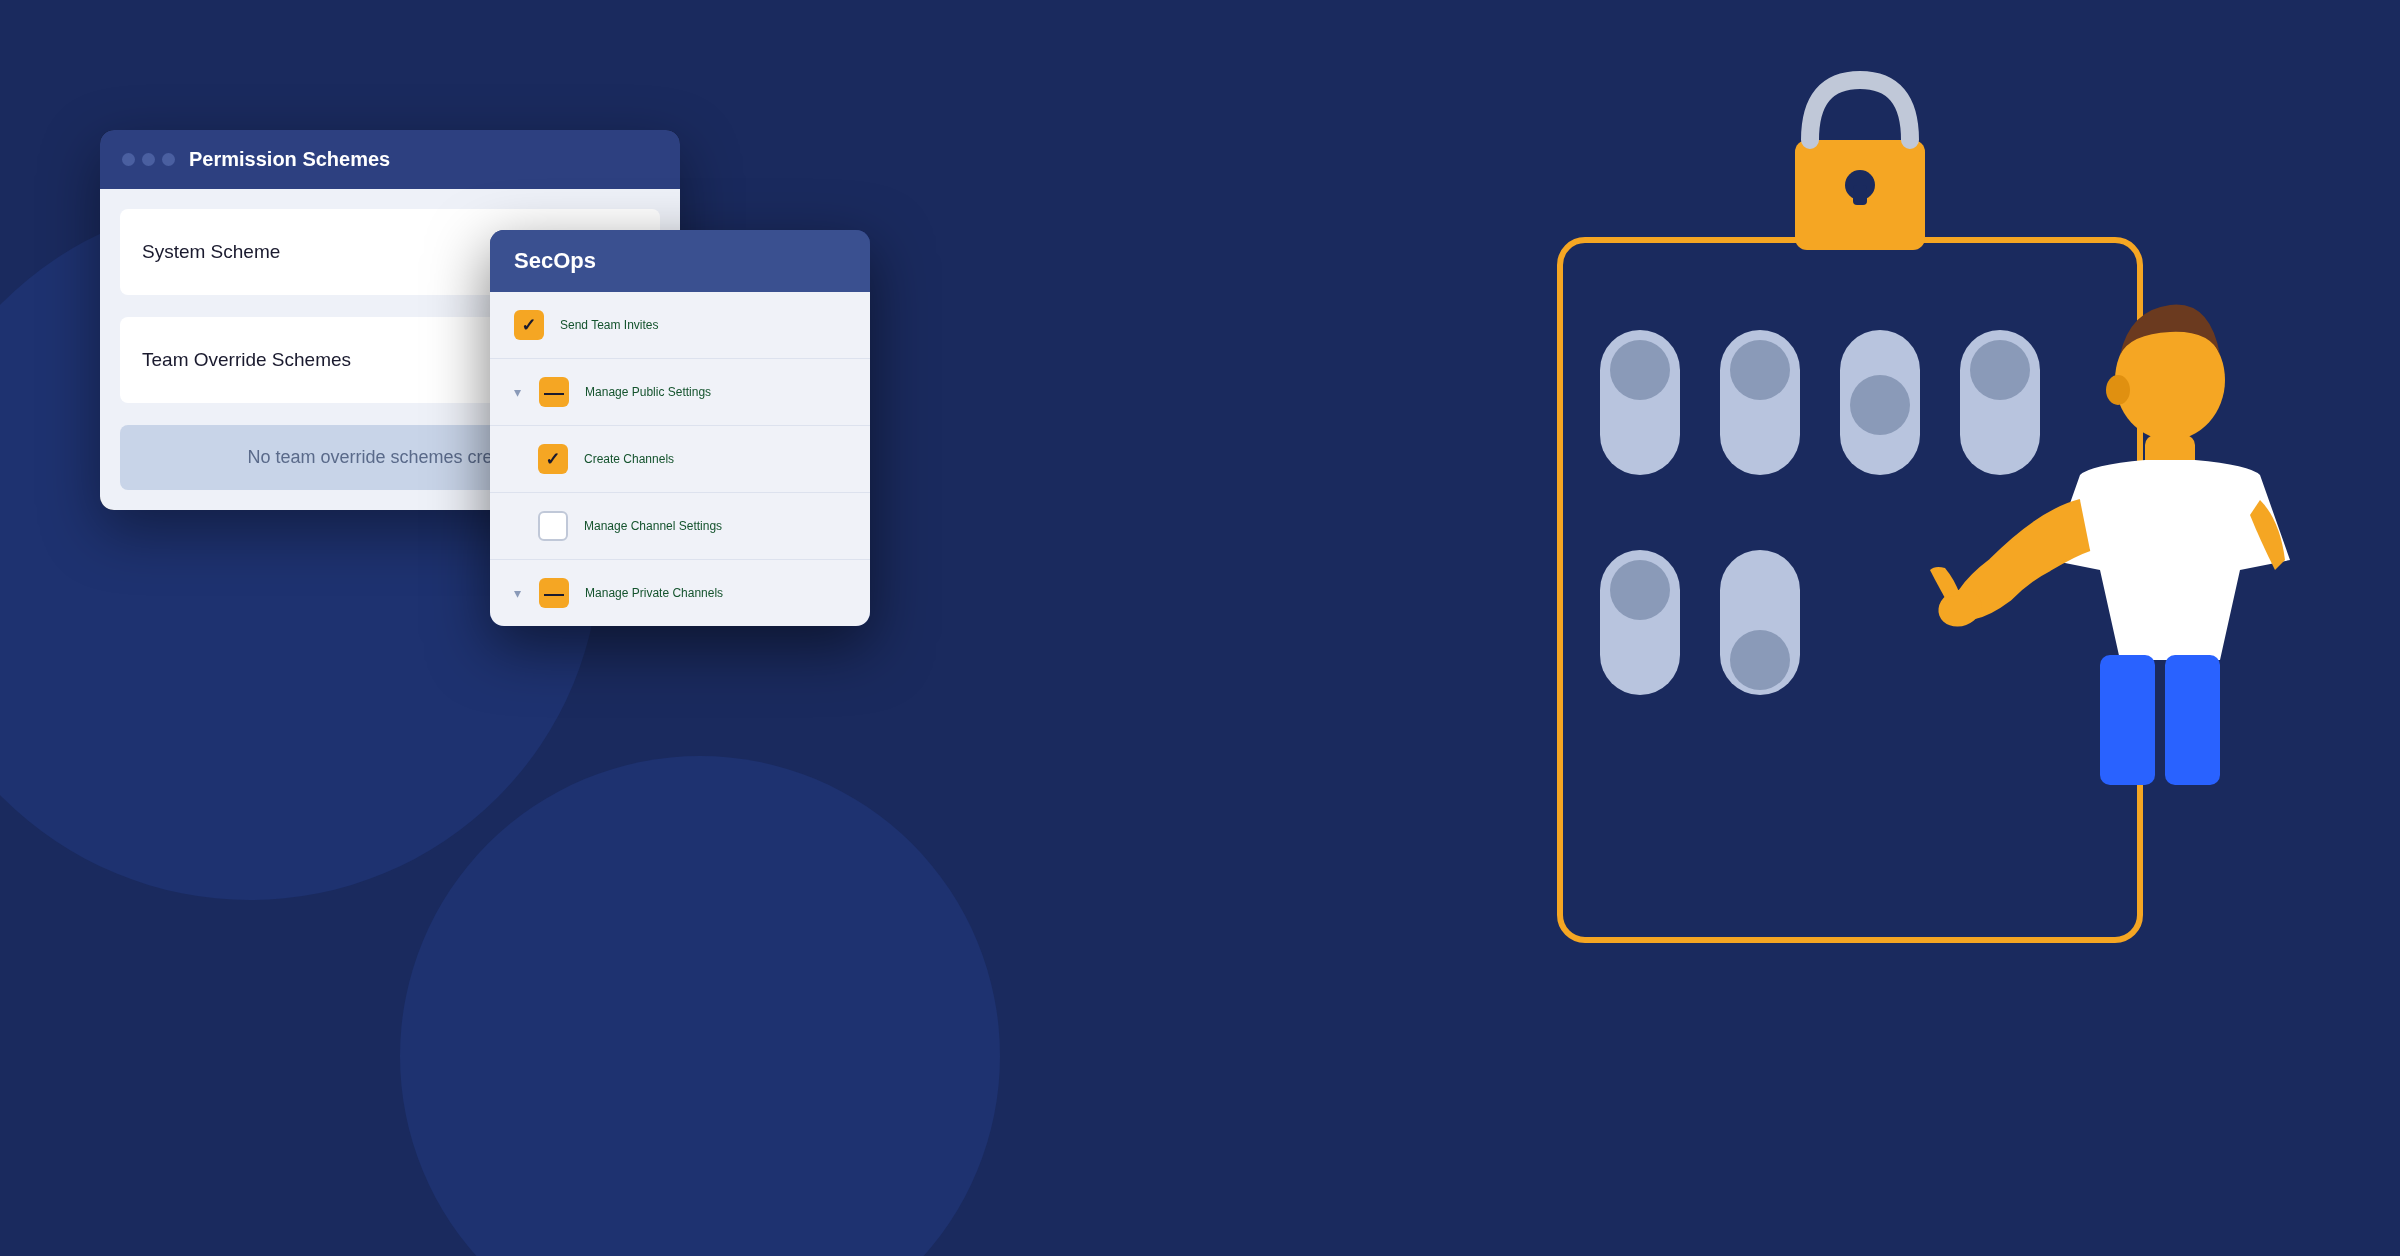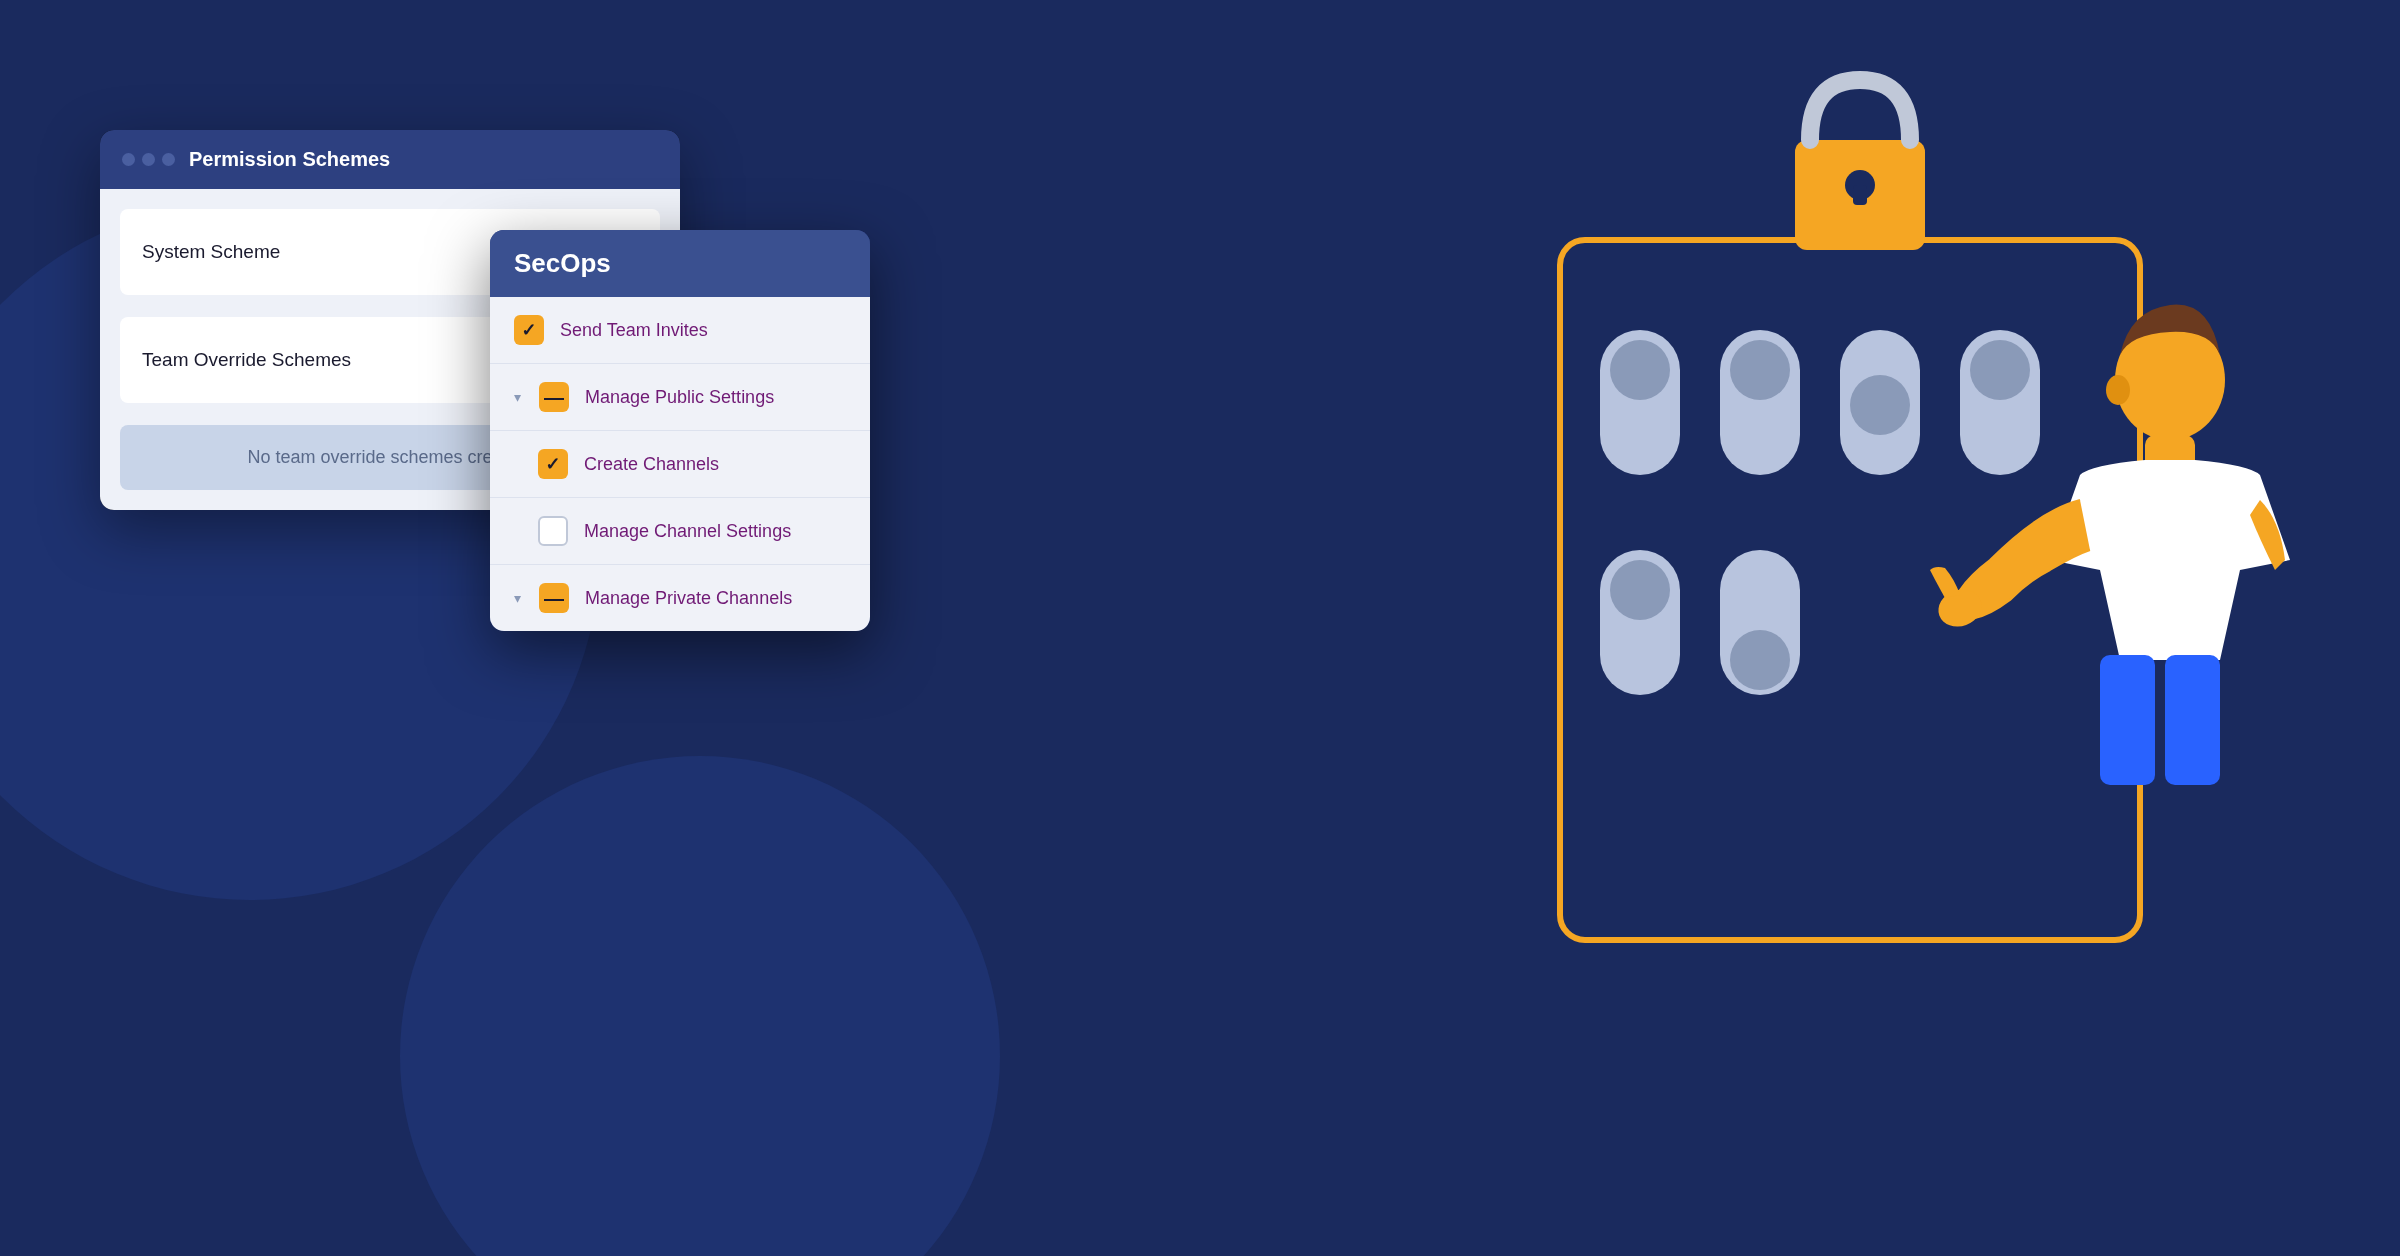--- a/index.html
+++ b/index.html
@@ -131,21 +131,21 @@
       z-index: 3;
     }
 
     .secops-header {
       background: #3a5090;
       padding: 18px 24px;
     }
 
     .secops-title {
       color: #ffffff;
-      font-size: 26px;
+      font-size: 22px;
       font-weight: 700;
     }
 
     .secops-body {
       background: #f0f2f8;
       padding: 0;
     }
 
     .permission-item {
       padding: 18px 24px;
@@ -207,22 +207,22 @@
       line-height: 1;
     }
 
     .expand-arrow {
       color: #8a9ab8;
       font-size: 14px;
       margin-right: 2px;
     }
 
     .permission-label {
-      font-size: 18px;
-      color: #701a75;
+      font-size: 12px;
+      color: #14532d;
       font-weight: 400;
     }
 
     
     .illustration-svg {
       position: absolute;
       right: 50px;
       top: 60px;
     }
   </style>

